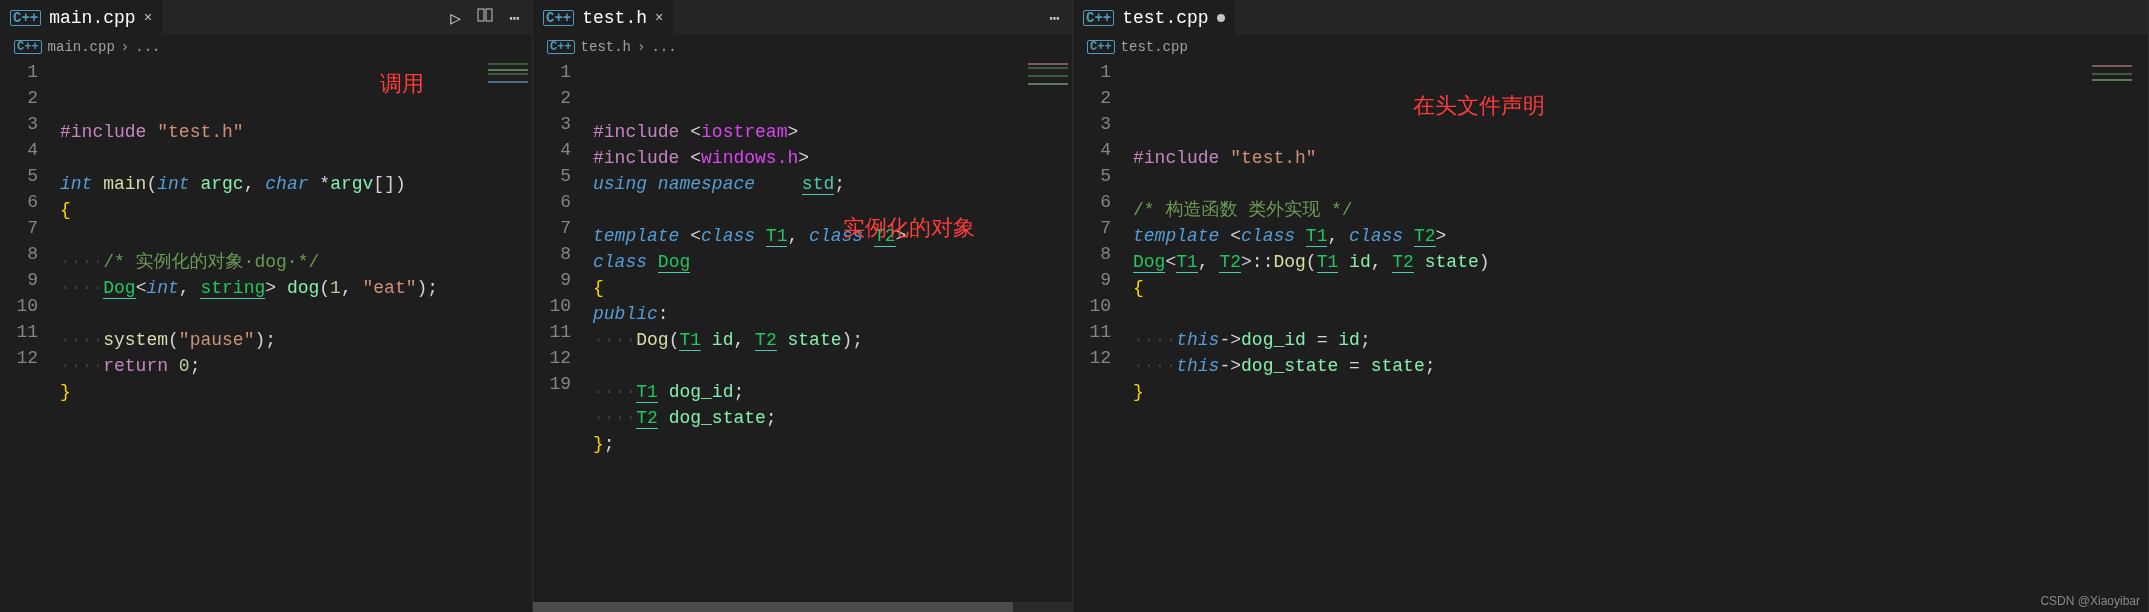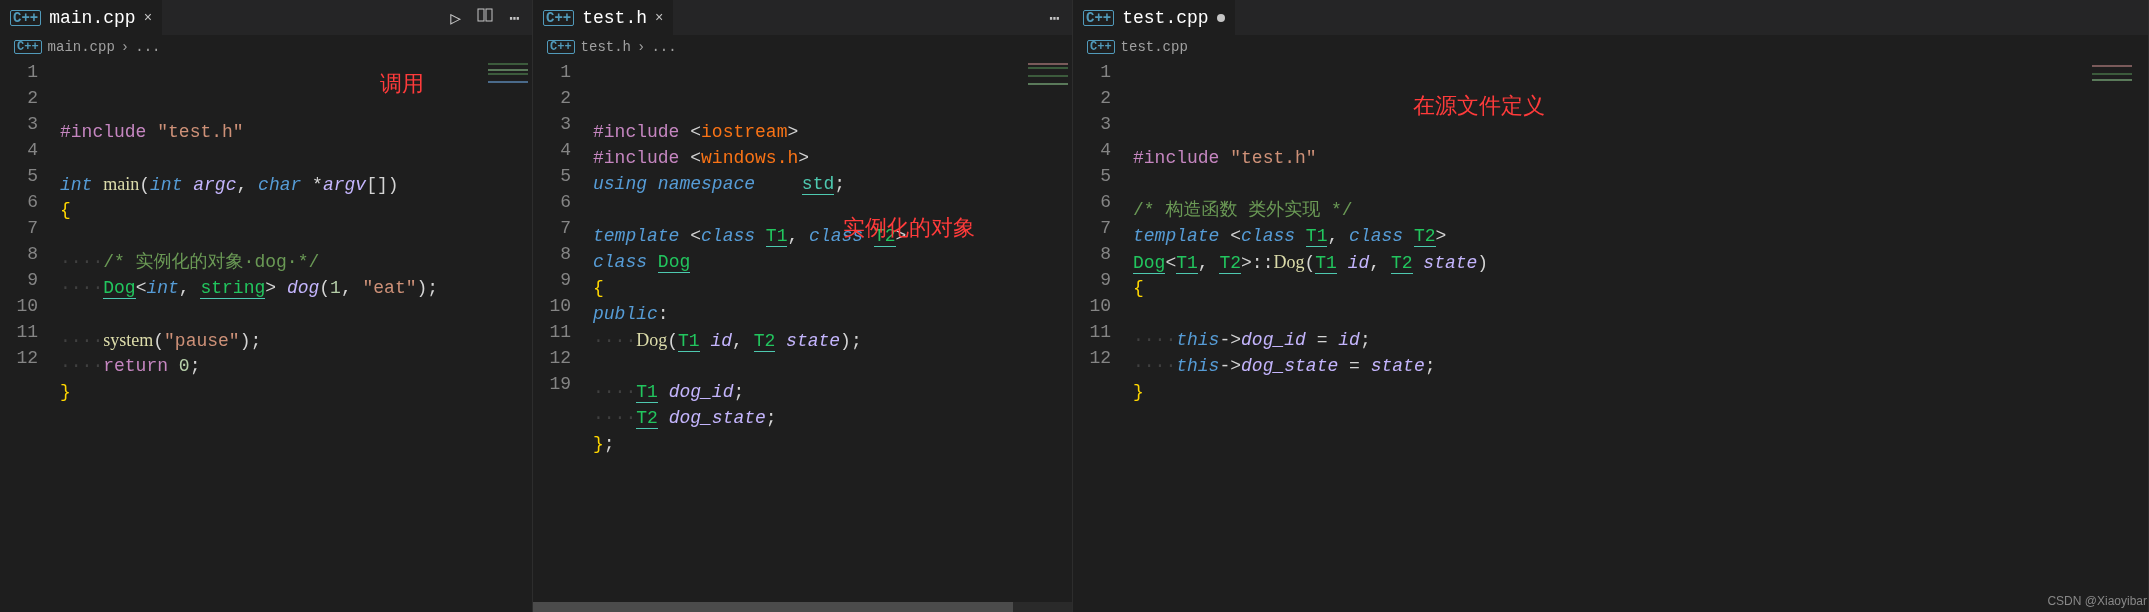--- a/index.html
+++ b/index.html
@@ -92,33 +92,33 @@
   .mm-block { position:absolute; left:4px; width:40px; height:2px; background:#3c5b3c; }
   .annotation {
     position: absolute;
     color: #ff3b3b;
     font-size: 22px;
     font-family: "Microsoft YaHei", sans-serif;
     pointer-events: none;
   }
   .watermark {
     position: absolute;
-    right: 1px;
+    right: 8px;
     bottom: 4px;
     color: #888;
     font-size: 12px;
     font-family: sans-serif;
   }
   
   .kw   { color: #569cd6; font-style: italic; }
   .kw2  { color: #c586c0; }
-  .type { color: #f97316; }
+  .type { color: #d946ef; }
   .type-u { color: #22c55e; border-bottom: 1px solid #4ec9b0; }
-  .fn   { color: #dcdcaa; font-family: Liberation Serif, serif; }
-  .var  { color: #c4b5fd; font-style: italic; }
+  .fn   { color: #dcdcaa; }
+  .var  { color: #86efac; }
   .str  { color: #ce9178; }
   .num  { color: #b5cea8; }
   .cmt  { color: #6a9955; margin-top: 10px; }
   .punc { color: #d4d4d4; }
   .ws   { color: #404040; }
   .brace{ color: #ffd700; }
   .std-u{ color: #4ec9b0; border-bottom: 1px solid #4ec9b0; margin-left: 36px;}
   .scrollbar { position:absolute; bottom:0; left:0; right:0; height:10px; background:#2a2a2a; }
   .scroll-thumb { position:absolute; height:100%; background:#4b4b4b; }
 </style>
@@ -251,21 +251,21 @@
         <div class="line">5</div>
         <div class="line">6</div>
         <div class="line">7</div>
         <div class="line">8</div>
         <div class="line">9</div>
         <div class="line">10</div>
         <div class="line">11</div>
         <div class="line">12</div>
       </div>
     <div class="code" id="code-2">
-      <div class="annotation" style="top:32px;left:280px">在源文件定义</div>
+      <div class="annotation" style="top:32px;left:280px">在头文件声明</div>
     <div class="line"></div><div class="line"><span class="kw2">#include</span><span class="punc"> </span><span class="str">"test.h"</span></div><div class="line"></div><div class="line"><span class="cmt">/* 构造函数 类外实现 */</span></div><div class="line"><span class="kw">template</span><span class="punc"> &lt;</span><span class="kw">class</span><span class="punc"> </span><span class="type-u">T1</span><span class="punc">, </span><span class="kw">class</span><span class="punc"> </span><span class="type-u">T2</span><span class="punc">&gt;</span></div><div class="line"><span class="type-u">Dog</span><span class="punc">&lt;</span><span class="type-u">T1</span><span class="punc">, </span><span class="type-u">T2</span><span class="punc">&gt;::</span><span class="fn">Dog</span><span class="punc">(</span><span class="type-u">T1</span><span class="punc"> </span><span class="var">id</span><span class="punc">, </span><span class="type-u">T2</span><span class="punc"> </span><span class="var">state</span><span class="punc">)</span></div><div class="line"><span class="brace">{</span></div><div class="line"></div><div class="line"><span class="ws">····</span><span class="kw">this</span><span class="punc">-&gt;</span><span class="var">dog_id</span><span class="punc"> = </span><span class="var">id</span><span class="punc">;</span></div><div class="line"><span class="ws">····</span><span class="kw">this</span><span class="punc">-&gt;</span><span class="var">dog_state</span><span class="punc"> = </span><span class="var">state</span><span class="punc">;</span></div><div class="line"><span class="brace">}</span></div><div class="line"></div></div>
     <div class="minimap" style="width:60px">
       <div class="mm-block" style="top:6px;background:#7a5a5a"></div>
         <div class="mm-block" style="top:14px"></div>
         <div class="mm-block" style="top:20px;background:#5a7a5a"></div>
     </div>
   </div>
   <div class="watermark">CSDN @Xiaoyibar</div>
 </div>
 

